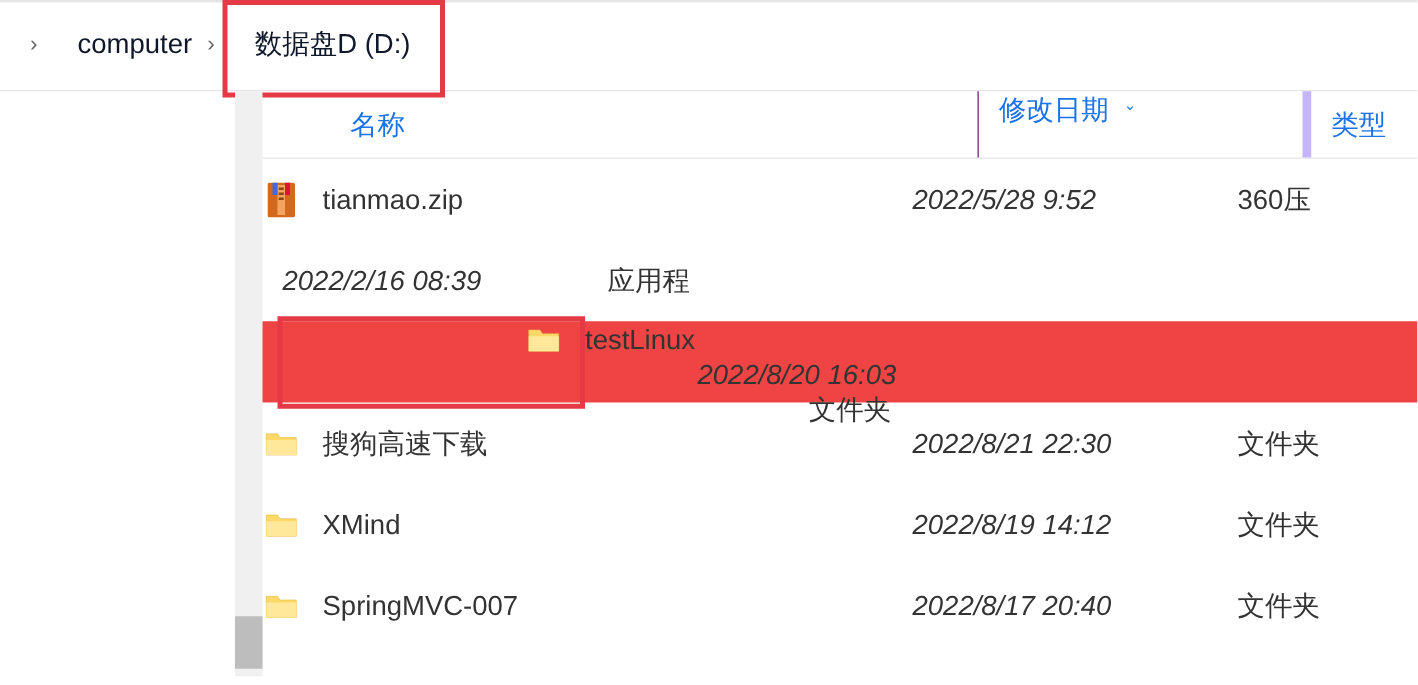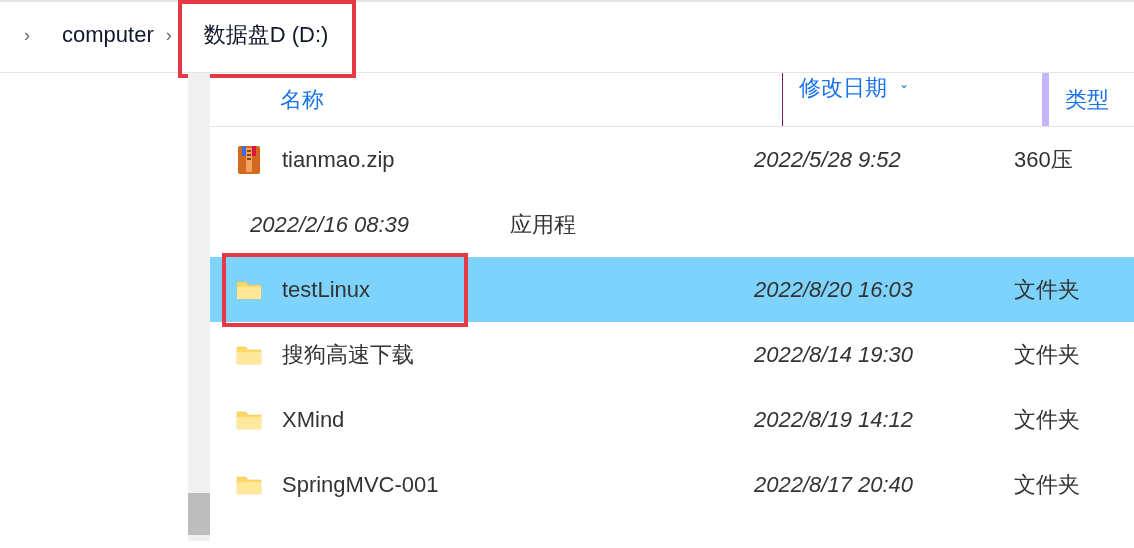--- a/index.html
+++ b/index.html
@@ -119,26 +119,26 @@
     }
     .file-list {
       display: flex;
       flex-direction: column;
       position: relative;
     }
     .file-row {
       display: flex;
       align-items: center;
       height: 65px;
-      padding-left: 24px;
       font-size: 22px;
       color: #333;
     }
     .file-row.selected {
-      background: #7dd3fc;
+      background: #ef4444;
+      flex-direction: column;
     }
     .file-icon {
       width: 30px;
       height: 30px;
       margin-right: 18px;
       display: flex;
       align-items: center;
       justify-content: center;
       flex-shrink: 0;
     }
@@ -257,21 +257,21 @@
       <div class="file-row">
         <div class="cell-name">
           <span class="file-icon">
             <svg class="folder-svg" viewBox="0 0 26 22">
               <path d="M1 3 L10 3 L12 6 L25 6 L25 20 L1 20 Z" fill="#ffd968" stroke="#e0b84a" stroke-width="0.5"></path>
               <path d="M1 8 L25 8 L25 20 L1 20 Z" fill="#ffe89a"></path>
             </svg>
           </span>
           <span>搜狗高速下载</span>
         </div>
-        <div class="cell-date">2022/8/14 19:30</div>
+        <div class="cell-date">2022/8/21 22:30</div>
         <div class="cell-type">文件夹</div>
       </div>
 
       <div class="file-row">
         <div class="cell-name">
           <span class="file-icon">
             <svg class="folder-svg" viewBox="0 0 26 22">
               <path d="M1 3 L10 3 L12 6 L25 6 L25 20 L1 20 Z" fill="#ffd968" stroke="#e0b84a" stroke-width="0.5"></path>
               <path d="M1 8 L25 8 L25 20 L1 20 Z" fill="#ffe89a"></path>
             </svg>
@@ -283,21 +283,21 @@
       </div>
 
       <div class="file-row">
         <div class="cell-name">
           <span class="file-icon">
             <svg class="folder-svg" viewBox="0 0 26 22">
               <path d="M1 3 L10 3 L12 6 L25 6 L25 20 L1 20 Z" fill="#ffd968" stroke="#e0b84a" stroke-width="0.5"></path>
               <path d="M1 8 L25 8 L25 20 L1 20 Z" fill="#ffe89a"></path>
             </svg>
           </span>
-          <span>SpringMVC-001</span>
+          <span>SpringMVC-007</span>
         </div>
         <div class="cell-date">2022/8/17 20:40</div>
         <div class="cell-type">文件夹</div>
       </div>
 
     </div>
   </div>
 </div>
 
 </body></html>

